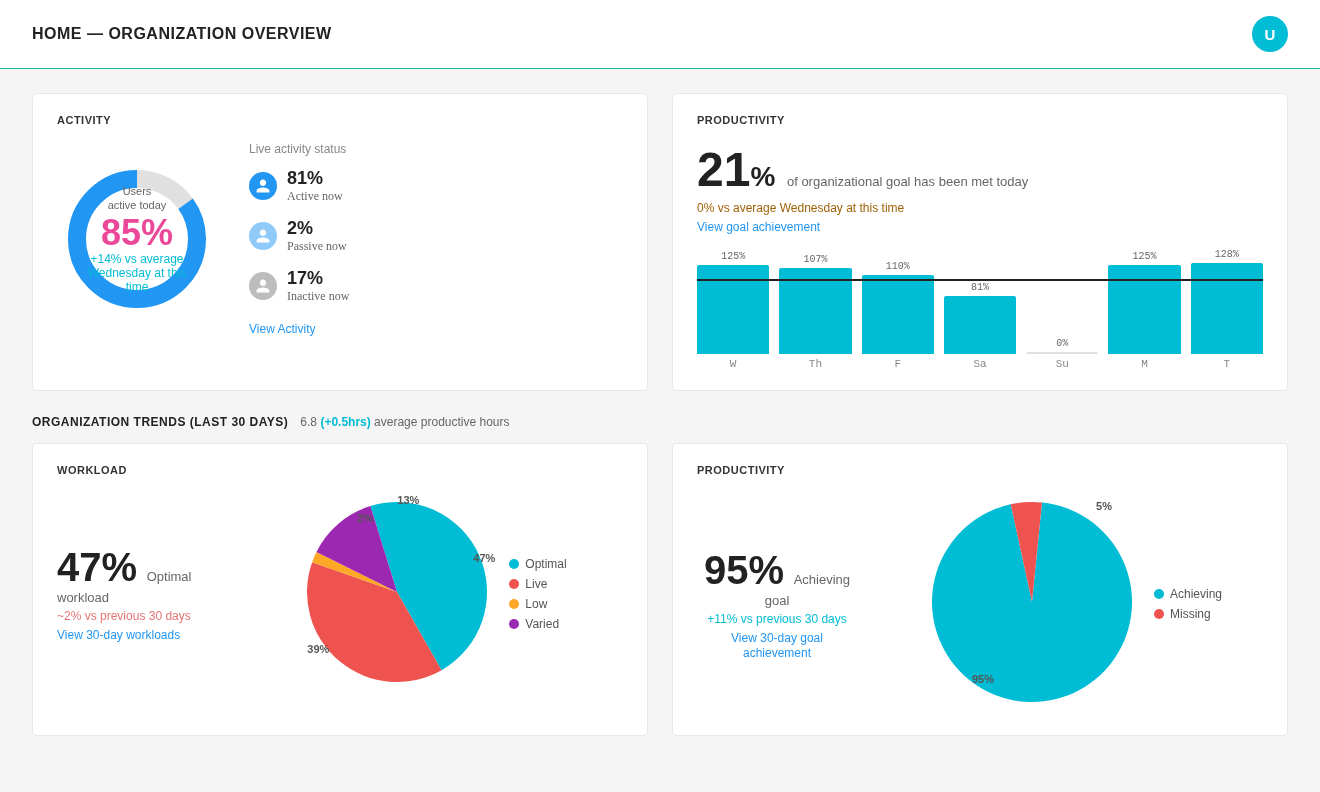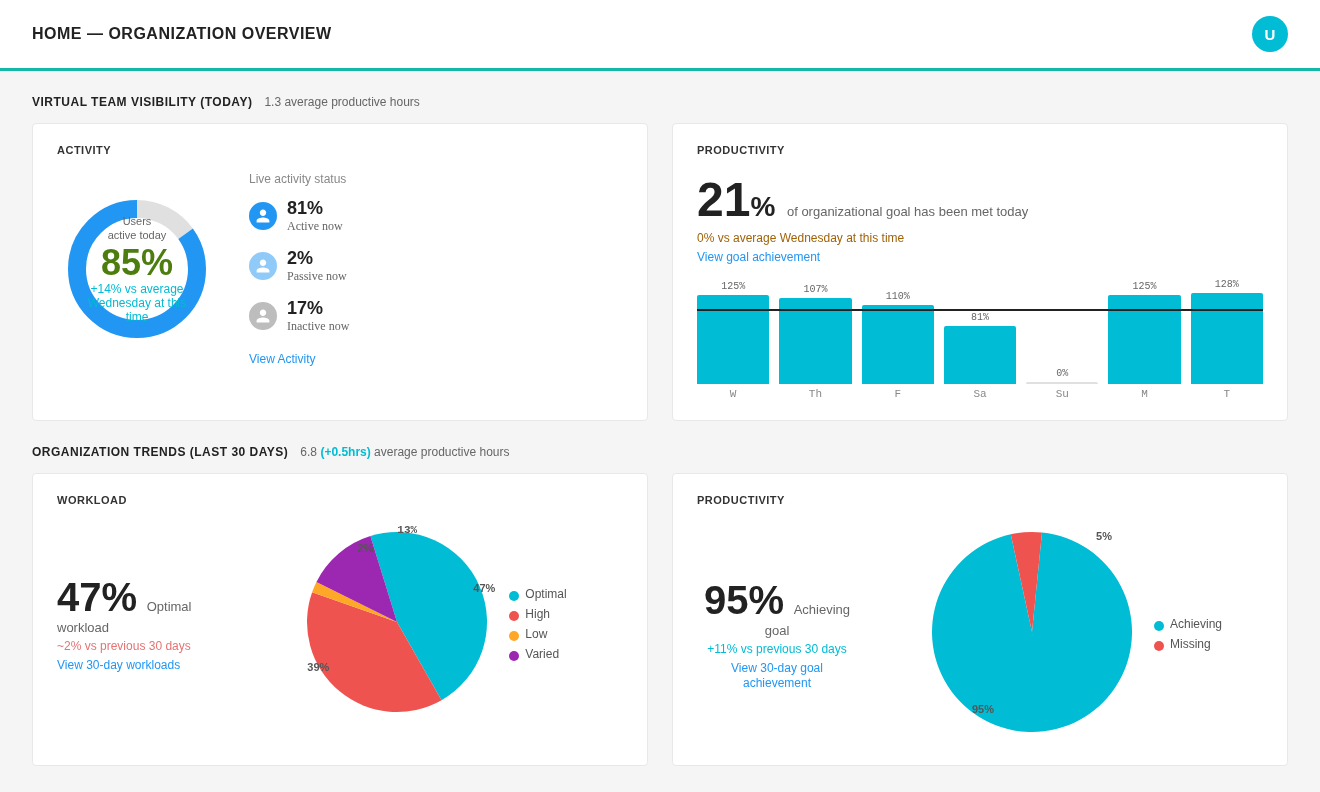--- a/index.html
+++ b/index.html
@@ -14,21 +14,21 @@
       min-height: 792px;
       background: #f5f5f5;
       padding: 0;
     }
     .top-bar {
       background: #fff;
       padding: 16px 32px;
       display: flex;
       align-items: center;
       justify-content: space-between;
-      border-bottom: 3px solid #14b8a6;
+      border-bottom: 1px solid #14b8a6;
     }
     .page-title {
       font-size: 16px;
       font-weight: 700;
       letter-spacing: 0.5px;
       color: #222;
     }
     .user-avatar {
       width: 36px;
       height: 36px;
@@ -100,21 +100,21 @@
       width: 110px;
     }
     .donut-center-label {
       font-size: 11px;
       color: #666;
       line-height: 1.3;
     }
     .donut-center-pct {
       font-size: 36px;
       font-weight: 700;
-      color: #4d7c0f;
+      color: #ec4899;
       line-height: 1.1;
     }
     .donut-center-change {
       font-size: 12px;
       color: #00bcd4;
     }
     .live-status-panel {
       flex: 1;
     }
     .live-status-title {
@@ -266,21 +266,21 @@
     }
     .pie-legend {
       display: flex;
       flex-direction: column;
       gap: 6px;
       margin-left: 12px;
       justify-content: center;
     }
     .legend-item {
       display: flex;
-      align-items: flex-end;
+      align-items: center;
       gap: 6px;
       font-size: 12px;
       color: #555;
     }
     .legend-dot {
       width: 10px;
       height: 10px;
       border-radius: 50%;
       flex-shrink: 0;
     }
@@ -328,24 +328,20 @@
 
 <div class="page">
 
   <div class="top-bar">
     <span class="page-title">HOME — ORGANIZATION OVERVIEW</span>
     <div class="user-avatar">U</div>
   </div>
 
   <div class="main-content">
 
-    <div class="section-header">
-      <span class="section-title">VIRTUAL TEAM VISIBILITY (TODAY)</span>
-      <span class="section-subtitle">1.3 average productive hours</span>
-    </div>
 
     <div class="cards-row">
 
       <div class="card">
         <div class="card-title">ACTIVITY</div>
         <div class="activity-card">
 
           <div class="donut-container">
             <svg width="160" height="160" viewBox="0 0 160 160">
 
@@ -483,33 +479,33 @@
           </div>
           <div class="pie-chart-area">
             <div style="position:relative">
               <svg width="200" height="200" viewBox="0 0 200 200" id="workload-pie">
                   <path d="M 100 100 L 73.40318140047944 14.019715978695459 A 90 90 0 0 1 144.5421259884229 178.20485287008384 Z" fill="#00bcd4"></path>
                   <path d="M 100 100 L 144.5421259884229 178.20485287008384 A 90 90 0 0 1 15.081781756060309 70.1856375168841 Z" fill="#ef5350"></path>
                   <path d="M 100 100 L 15.081781756060309 70.1856375168841 A 90 90 0 0 1 19.438135615883354 59.877861386072674 Z" fill="#ffa726"></path>
                   <path d="M 100 100 L 19.438135615883354 59.877861386072674 A 90 90 0 0 1 73.40318140047944 14.019715978695459 Z" fill="#9c27b0"></path>
                 </svg>
               
-              <div class="pie-label" style="top:2px;left:100px;font-family:Liberation Mono, monospace;">13%</div>
+              <div class="pie-label" style="top:2px;left:100px;">13%</div>
               <div class="pie-label" style="top:20px;left:60px;">2%</div>
-              <div class="pie-label" style="bottom:52px;left:10px;">39%</div>
+              <div class="pie-label" style="bottom:40px;left:10px;">39%</div>
               <div class="pie-label" style="top:60px;right:2px;">47%</div>
             </div>
             <div class="pie-legend" id="workload-legend">
                 <div class="legend-item">
                   <div class="legend-dot" style="background:#00bcd4"></div>
                   <span>Optimal</span>
                 </div>
                 <div class="legend-item">
                   <div class="legend-dot" style="background:#ef5350"></div>
-                  <span>High</span>
+                  <span>Live</span>
                 </div>
                 <div class="legend-item">
                   <div class="legend-dot" style="background:#ffa726"></div>
                   <span>Low</span>
                 </div>
                 <div class="legend-item">
                   <div class="legend-dot" style="background:#9c27b0"></div>
                   <span>Varied</span>
                 </div>
               </div>

